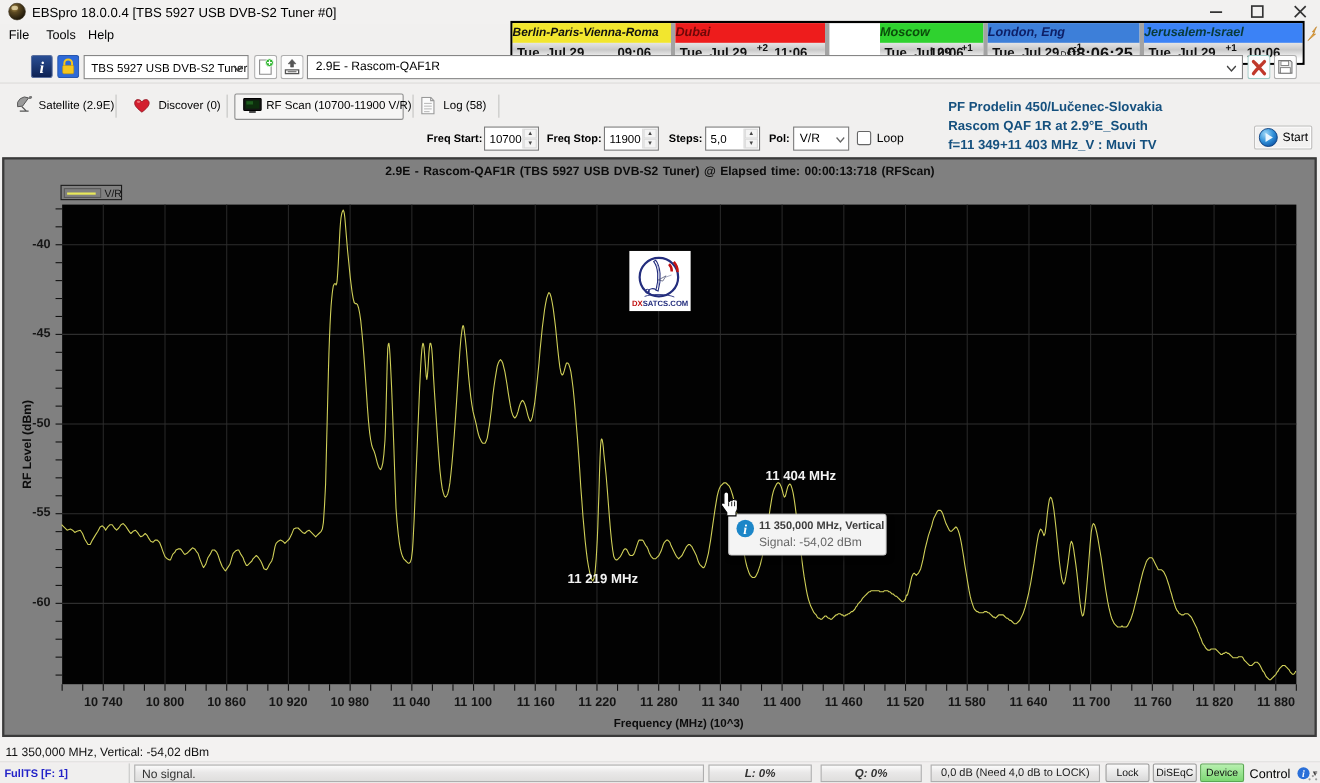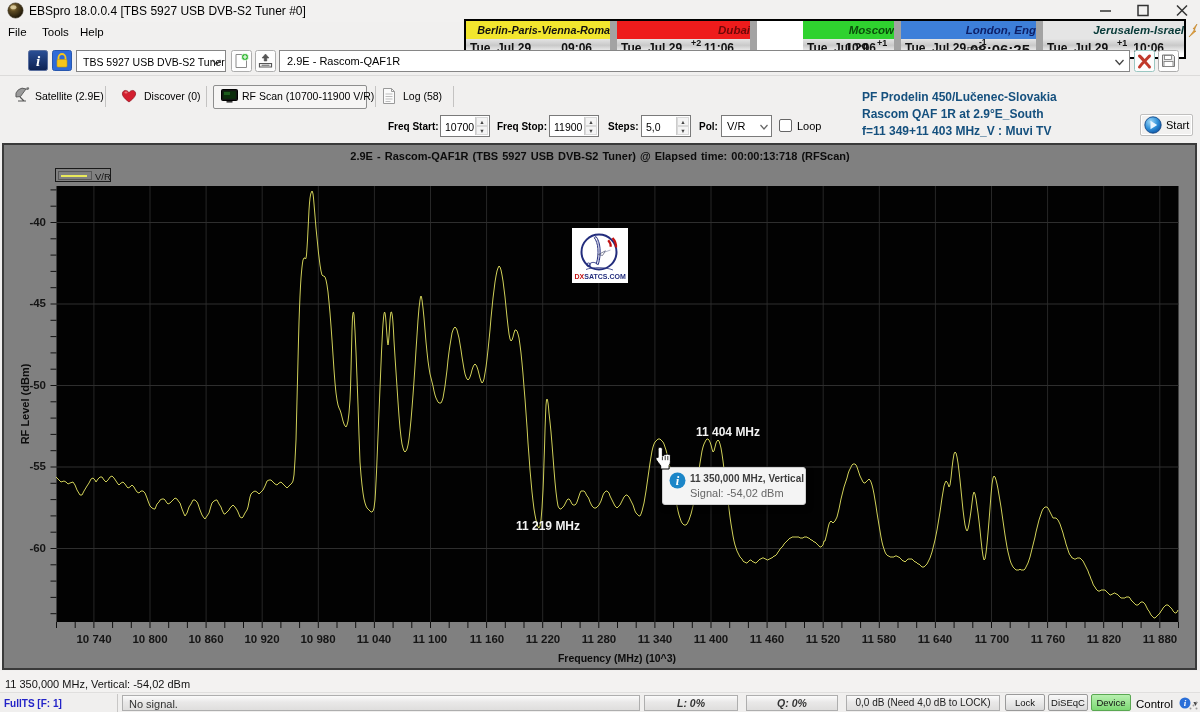--- a/index.html
+++ b/index.html
@@ -1,21 +1,21 @@
 <!DOCTYPE html>
 <html><head><meta charset="utf-8">
 <style>
 *{margin:0;padding:0;box-sizing:border-box}
 html,body{width:1200px;height:712px;overflow:hidden}
 body{font-family:"Liberation Sans",sans-serif;background:#f1f0ef;position:relative;font-size:12px;color:#000}
 .abs{position:absolute;white-space:nowrap}
 .xl{position:absolute;top:633px;width:56px;text-align:center;font-size:11.5px;font-weight:bold;color:#151515}
 .yl{position:absolute;left:14px;width:32px;text-align:right;font-size:11.5px;font-weight:bold;color:#151515}
-.clockcell{position:absolute;top:0;height:36px;border-left:7px solid #a3a3a3;white-space:nowrap}
-.chead{height:18px;text-align:right;font-weight:bold;font-style:italic;font-size:11.5px;line-height:19px}
+.clockcell{position:absolute;top:0;height:36px;border-left:4px solid #a3a3a3;white-space:nowrap}
+.chead{height:18px;text-align:left;font-weight:bold;font-style:italic;font-size:11.5px;line-height:19px}
 .cdate{height:18px;background:linear-gradient(180deg,#e4e4e4 0%,#c9c9c9 35%,#fdfdfd 80%,#fff 100%);position:relative;font-weight:bold;font-size:12px;color:#111}
 .spin{position:absolute;height:22px;background:#fff;border:1px solid #7a7a7a;font-size:11px;white-space:nowrap}
 .spin .v{position:absolute;left:4px;top:4.5px;font-size:10.5px}
 .spin .ar{position:absolute;right:1px;top:1px;width:13px;height:18px;border-left:1px solid #ccc;display:flex;flex-direction:column}
 .spin .ar div{flex:1;display:flex;align-items:center;justify-content:center;font-size:5.5px;color:#444;background:#f4f4f4;border:1px solid #d9d9d9}
 .flabel{position:absolute;font-size:10px;font-weight:bold;color:#000;white-space:nowrap}
 .statpanel{position:absolute;top:695px;height:16px;border:1px solid #aeaeae;background:linear-gradient(180deg,#fbfbfb,#e9e8e8 45%,#dfdedd);font-size:10.5px;color:#333;white-space:nowrap}
 .sbtn{position:absolute;top:694px;height:17px;border:1px solid #9a9a9a;background:linear-gradient(180deg,#f9f9f9,#e8e8e8 55%,#d8d8d8);border-radius:2px;font-size:9.5px;color:#111;text-align:center;white-space:nowrap}
 </style></head>
 <body>
@@ -69,21 +69,21 @@
 <div class="clockcell" style="left:428px;width:142px;">
       <div class="chead" style="background:#3d7fd9;color:#0d1f66;font-size:11.5px">London, Eng</div>
       <div class="cdate">
         <span style="position:absolute;left:4px;top:2px">Tue, Jul 29</span>
         <span style="position:absolute;left:78px;top:-2px;font-size:8.5px">-1</span>
         <span style="position:absolute;left:66px;top:6px;font-size:7.5px;font-weight:normal">DST</span>
         <span style="position:absolute;right:6px;top:2px;font-size:15px;margin-left:24px;">08:06:25</span>
       </div>
     </div>
 <div class="clockcell" style="left:570px;width:148px;">
-      <div class="chead" style="background:#e5e5e5;color:#083a38;font-size:11.5px">Jerusalem-Israel</div>
+      <div class="chead" style="background:#3b82f6;color:#083a38;font-size:11.5px">Jerusalem-Israel</div>
       <div class="cdate">
         <span style="position:absolute;left:4px;top:2px">Tue, Jul 29</span>
         <span style="position:absolute;left:74px;top:-1px;font-size:9px">+1</span>
         <span style="position:absolute;right:20px;top:2px;">10:06</span>
       </div>
     </div>
 </div>
 <svg class="abs" style="left:1187px;top:24px" width="13" height="15" viewBox="0 0 13 15">
 <path d="M2,13 L8,5 L6,5 L10,0 L7,7 L9,7 Z" fill="#e8a33d" stroke="#b57718" stroke-width="0.5"></path>
   </svg>

